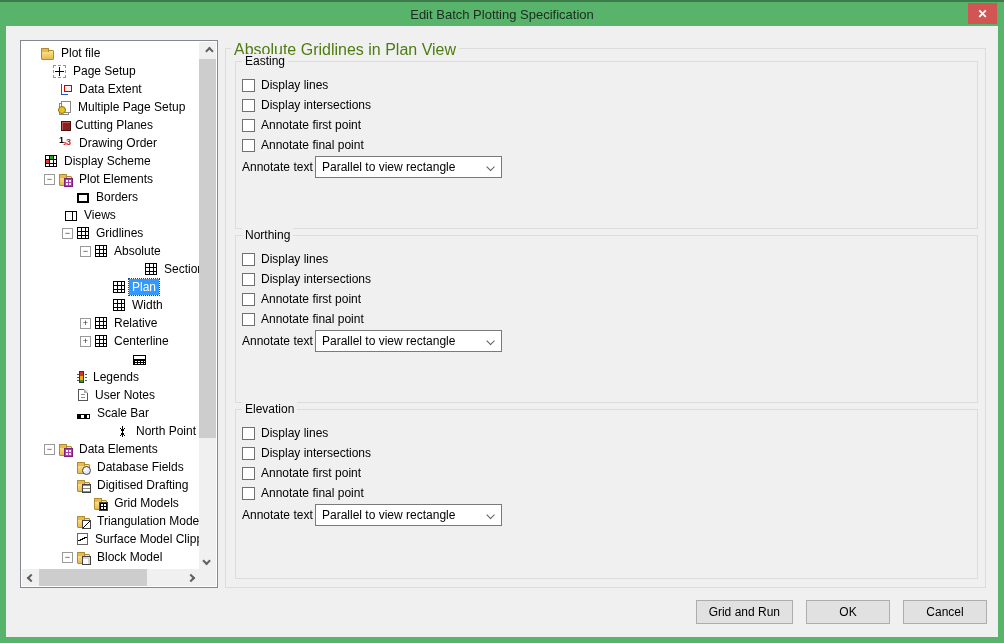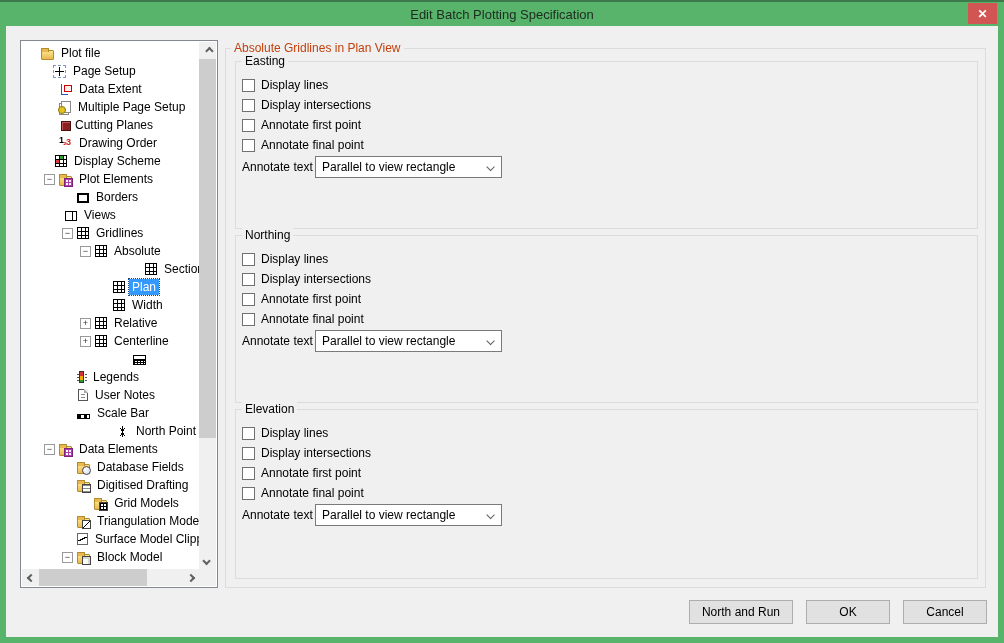--- a/index.html
+++ b/index.html
@@ -165,21 +165,21 @@
   .chv.down  { transform:rotate(-45deg) translate(-1px,-1px); }
   .chv.left  { transform:rotate(45deg); }
   .chv.right { transform:rotate(-135deg); }
   
   .outer-group {
     position:absolute; left:225px; top:48px; width:761px; height:540px;
     border:1px solid #dcdcdc;
   }
   .outer-title {
     position:absolute; top:-8px; left:5px; background:#f0f0f0; padding:0 3px;
-    font-size:12px; color:#c2410c; white-space:nowrap;
+    font-size:16px; color:#4d7c0f; white-space:nowrap;
   }
   .group {
     position:absolute; left:9px; width:743px;
     border:1px solid #dcdcdc;
   }
   .gtitle {
     position:absolute; top:-8px; left:6px; background:#f0f0f0; padding:0 3px;
     font-size:12px; color:#000;
   }
   .cbrow { position:absolute; left:6px; height:16px; display:flex; align-items:center; gap:6px; font-size:12px; color:#000; }
@@ -237,21 +237,21 @@
       <div class="tree-row" style="padding-left: 22px;">
         <span class="exp-spacer"></span>
         <span class="ic i-cutting-planes"></span>
         <span class="lbl">Cutting Planes</span>
       </div>
       <div class="tree-row" style="padding-left: 22px;">
         <span class="exp-spacer"></span>
         <span class="ic i-drawing-order"></span>
         <span class="lbl">Drawing Order</span>
       </div>
-      <div class="tree-row" style="padding-left: 18px;">
+      <div class="tree-row" style="padding-left: 8px;">
         <span class="exp-spacer"></span>
         <span class="ic i-display-scheme"></span>
         <span class="lbl">Display Scheme</span>
       </div>
       <div class="tree-row" style="padding-left: 22px;">
         <span class="expander">−</span>
         <span class="ic i-folder-elements"></span>
         <span class="lbl">Plot Elements</span>
       </div>
       <div class="tree-row" style="padding-left: 40px;">
@@ -469,16 +469,16 @@
             <span class="chev-zone">
               <span class="chv down"></span>
             </span>
           </div>
         </div>
       </div>
     </div>
 </div>
 
 <div class="footer">
-    <button class="btn">North and Run</button>
+    <button class="btn">Grid and Run</button>
     <button class="btn">OK</button>
     <button class="btn">Cancel</button>
   </div>
 
 </body></html>

